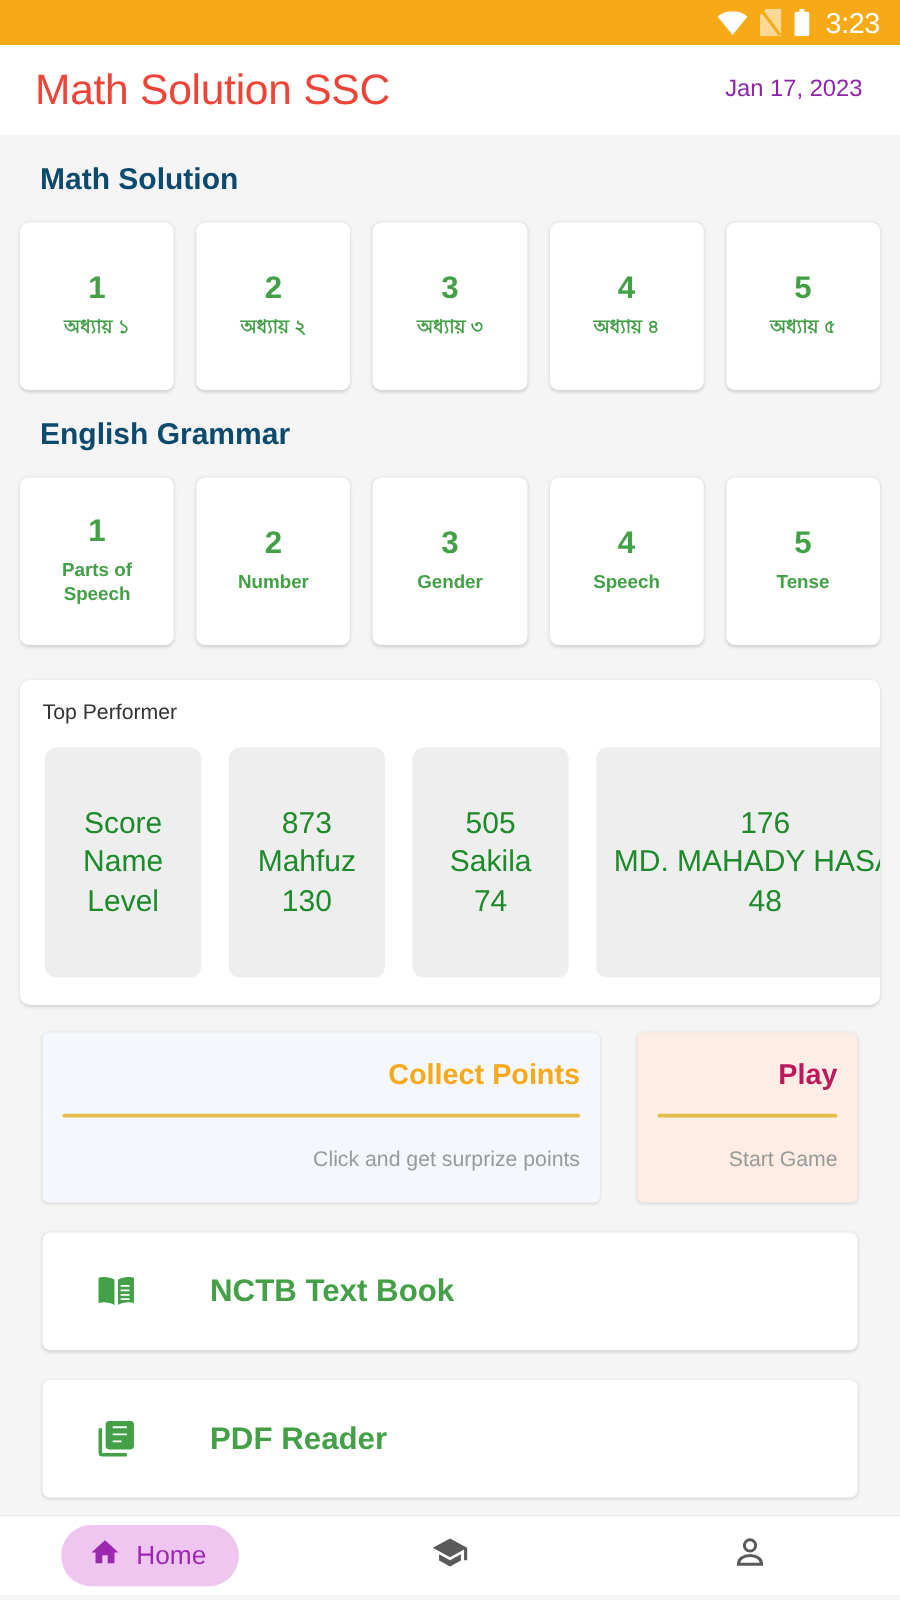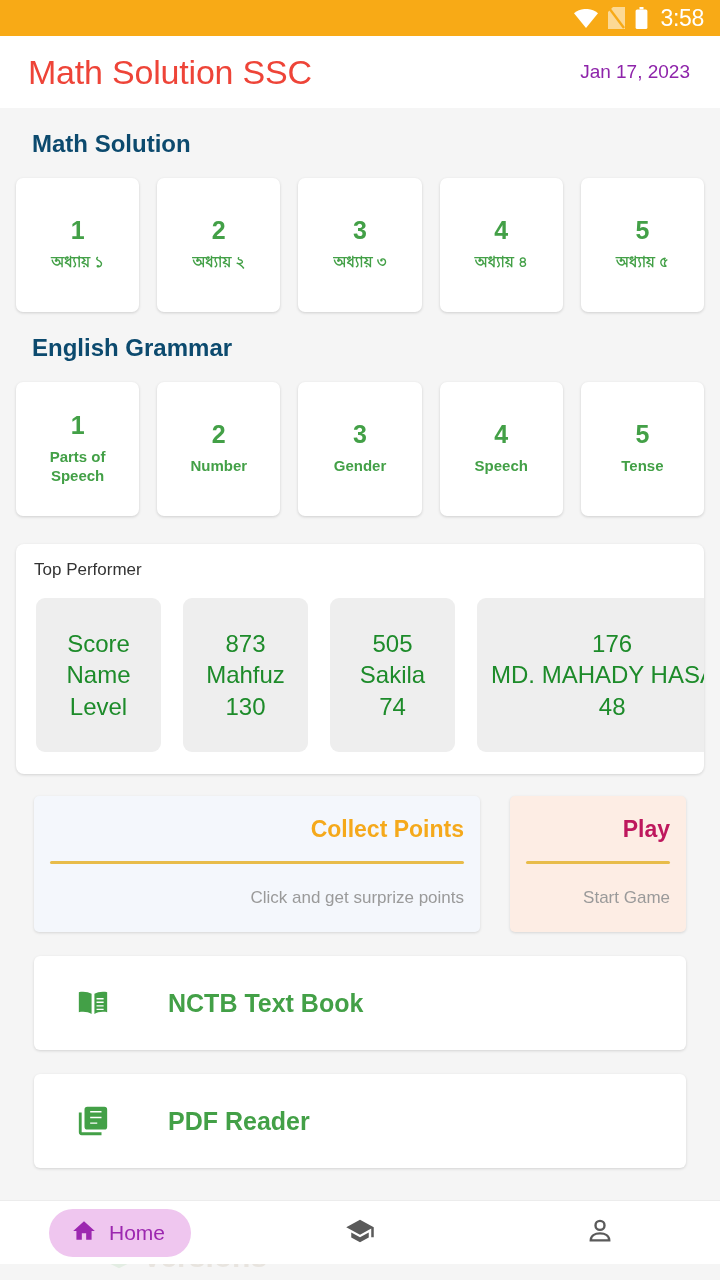--- a/index.html
+++ b/index.html
@@ -118,21 +118,21 @@
   .performer-scroll {
     display: flex;
     gap: 22px;
     padding: 18px 0 0 20px;
     width: 100%;
   }
   .performer-card {
     background: #eeeeee;
     border-radius: 9px;
     min-width: 125px;
-    height: 154px;
+    height: 184px;
     display: flex;
     flex-direction: column;
     align-items: center;
     justify-content: center;
     gap: 2px;
     flex-shrink: 0;
     padding: 0 14px;
   }
   .performer-card.wide { min-width: 232px; }
   .performer-line {
@@ -216,21 +216,21 @@
   }
   .watermark-text {
     font-size: 30px;
     font-weight: bold;
     color: #7a5a2a;
   }
 
   
   .bottom-nav {
     position: absolute;
-    left: 0; right: 0; bottom: 16px;
+    left: 0; right: 0; bottom: 4px;
     height: 64px;
     background: #ffffff;
     border-top: 1px solid #ececec;
     display: flex;
     align-items: center;
     z-index: 5;
   }
   .nav-item {
     flex: 1;
     display: flex;
@@ -264,21 +264,21 @@
       <path d="M5 0 H17 V22 H0 V5 Z" fill="#ffffff" opacity="0.55"></path>
       <path d="M1 1 L16 21" stroke="#F8AA16" stroke-width="2.4"></path>
     </svg>
   </span>
   <span class="status-icon">
     <svg width="13" height="22" viewBox="0 0 13 22">
       <rect x="4.5" y="0" width="4" height="2.4" fill="#ffffff"></rect>
       <rect x="0.6" y="2.4" width="11.8" height="19.6" rx="1.6" fill="#ffffff"></rect>
     </svg>
   </span>
-  <span class="status-time">3:58</span>
+  <span class="status-time">3:23</span>
 </div>
 
 <div class="app-bar">
   <span class="app-title">Math Solution SSC</span>
   <span class="app-date">Jan 17, 2023</span>
 </div>
 
 <div class="content">
 
   <div class="section-title">Math Solution</div>

